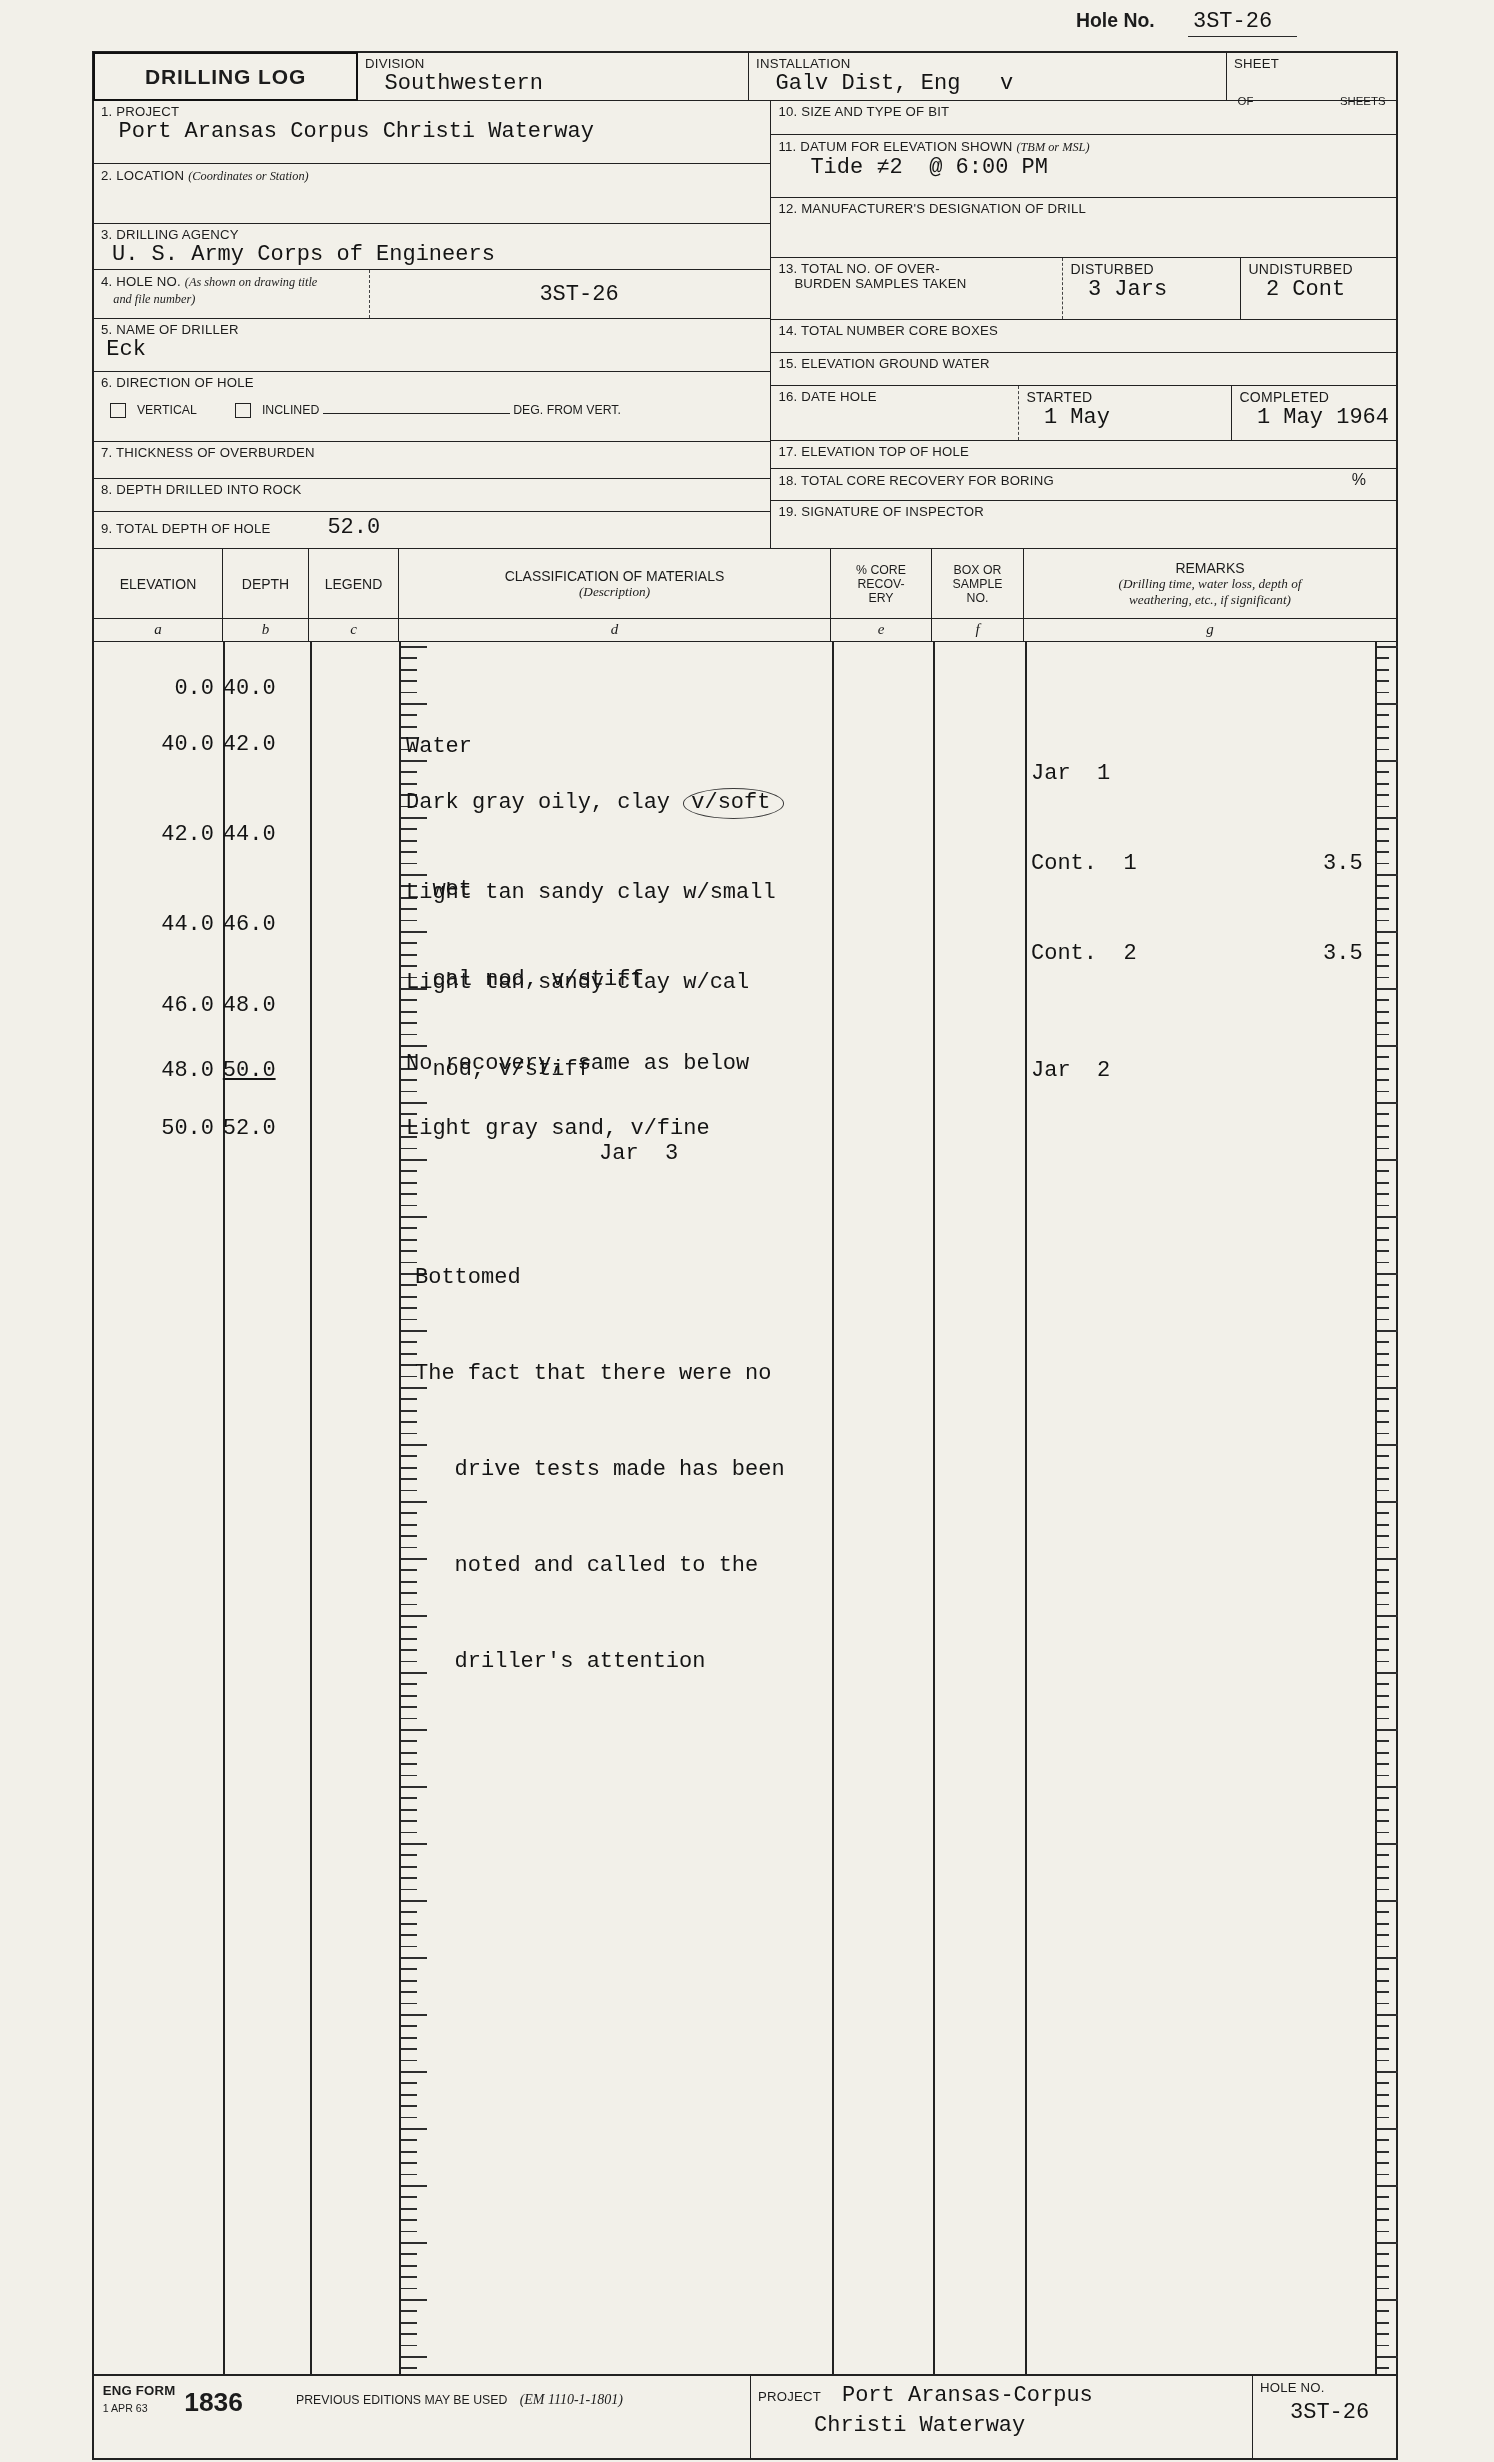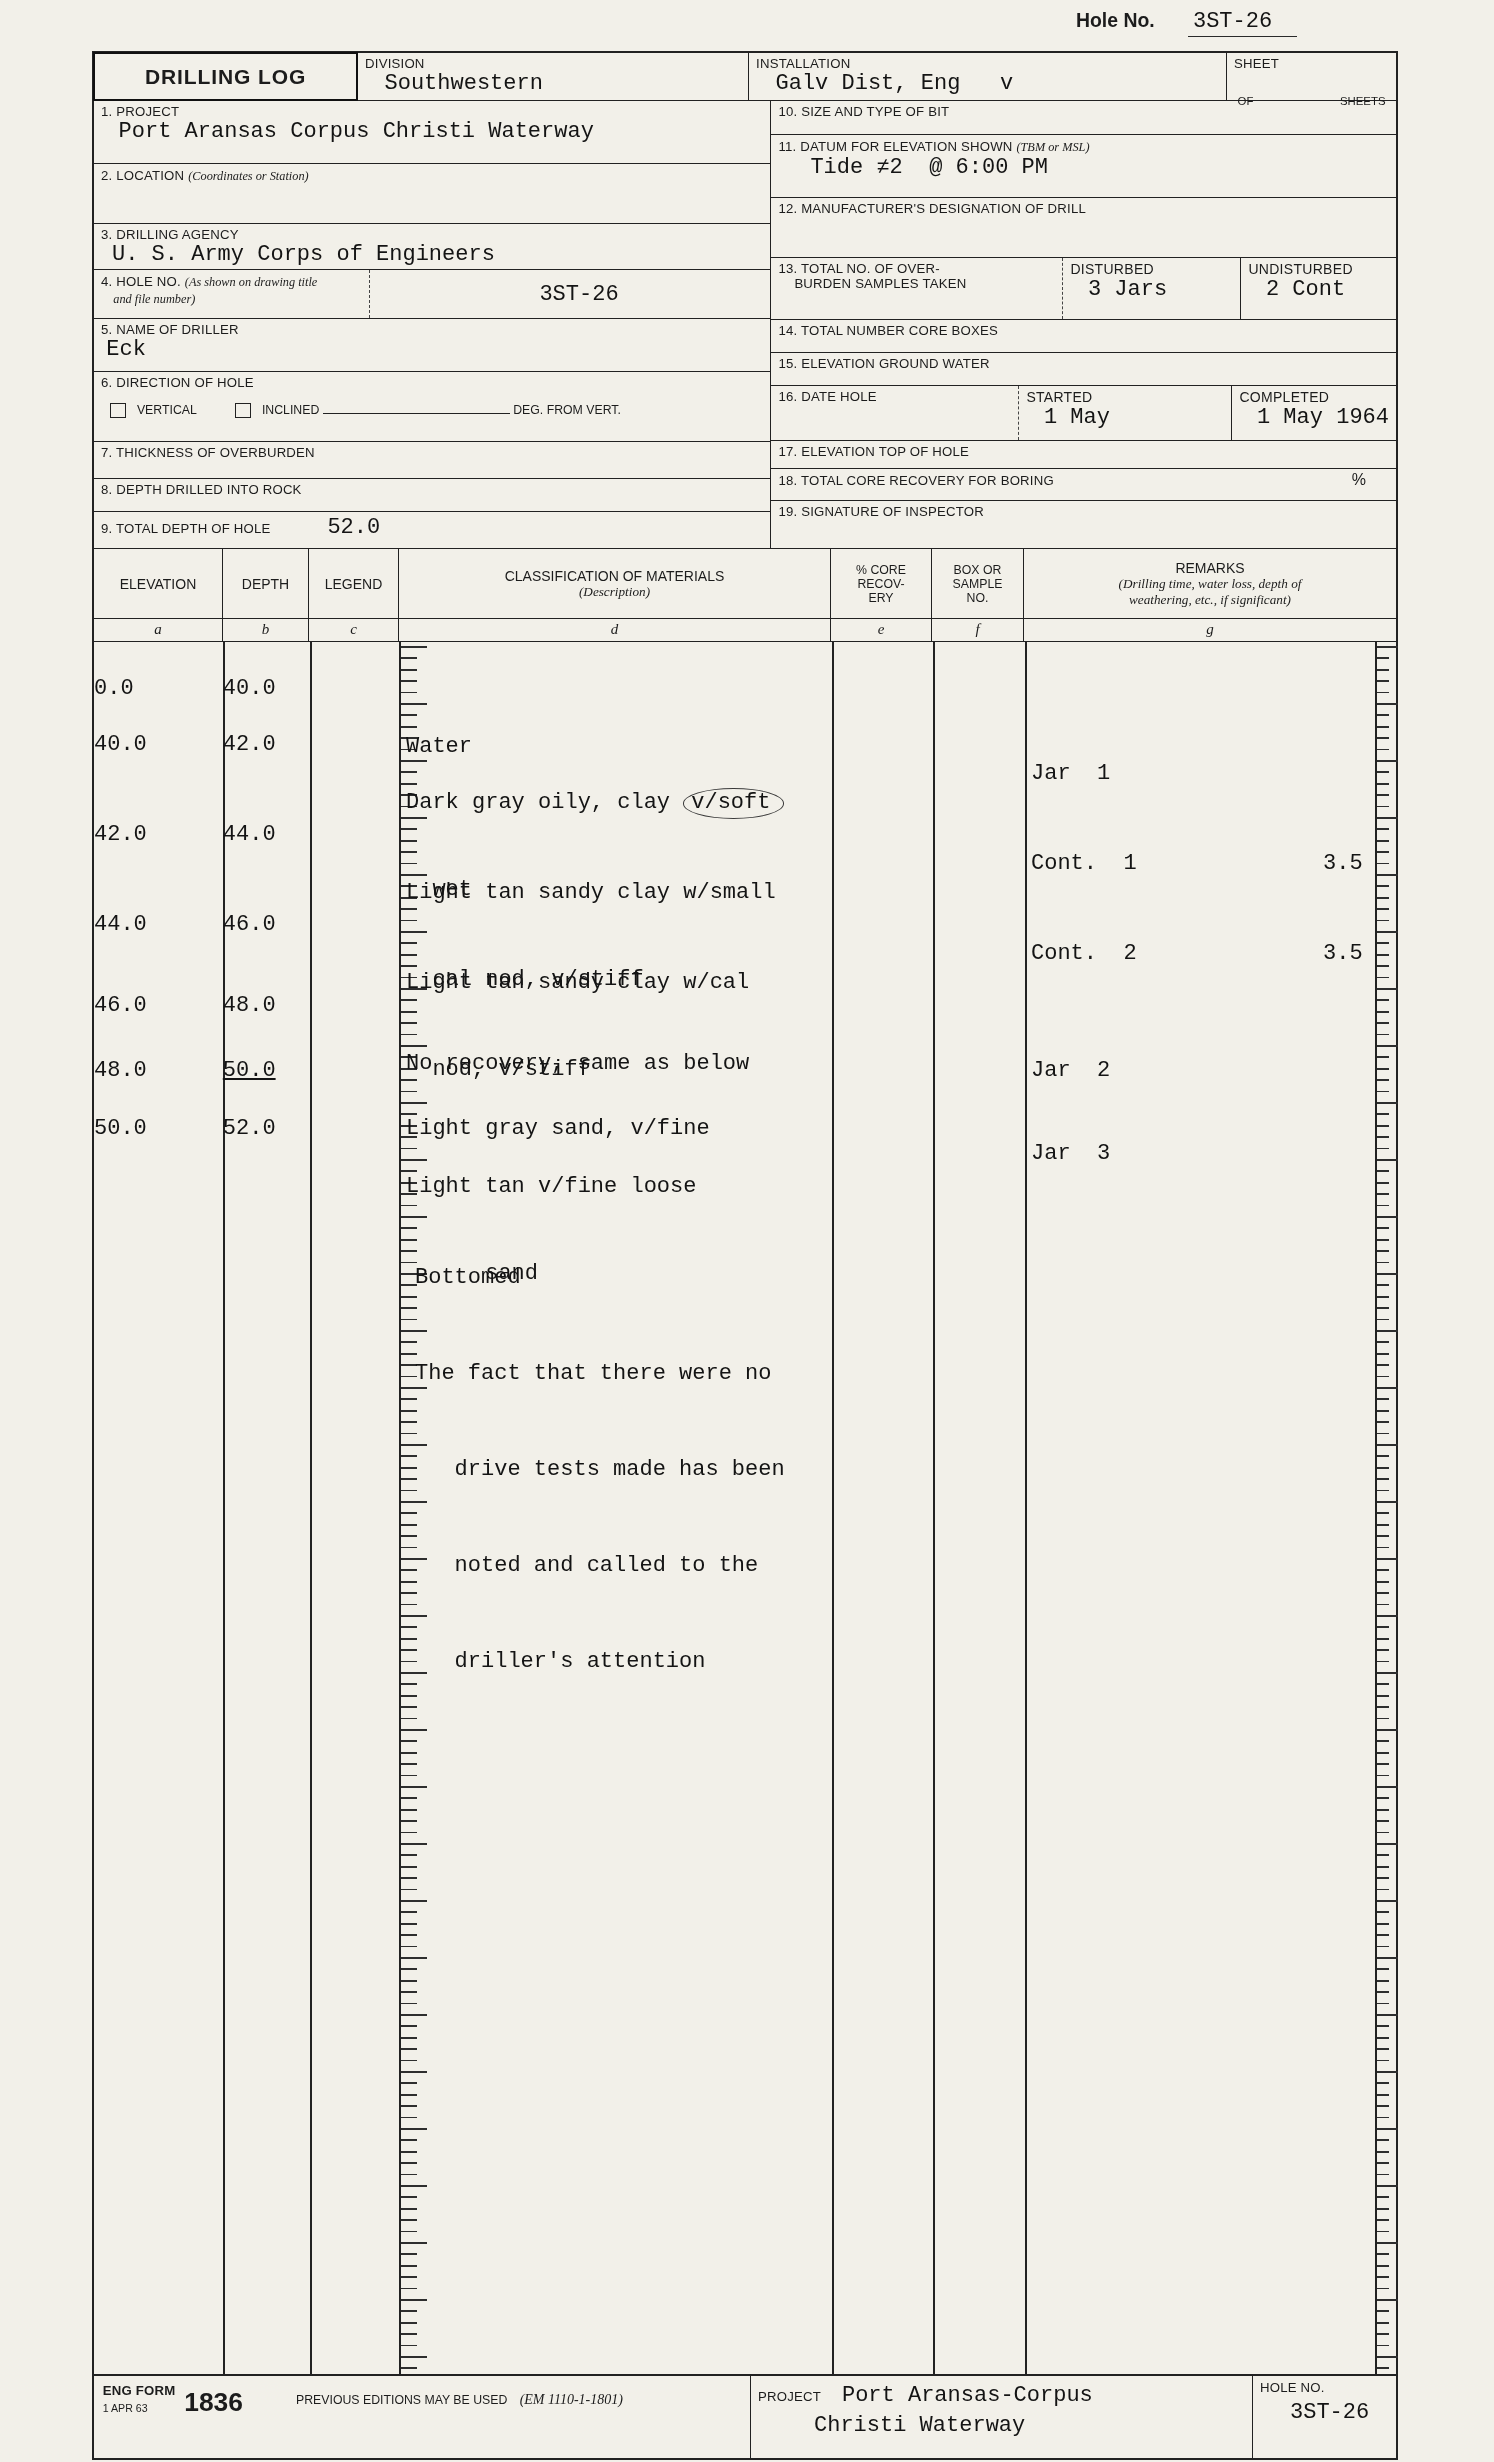--- a/index.html
+++ b/index.html
@@ -58,21 +58,21 @@
   .hc .note{font-size:13.2px;}
 
   
   .tbody{position:relative;height:1733px;border-top:1.8px solid #222;}
   .vline{position:absolute;top:0;bottom:0;width:1.8px;background:#222;}
   .ticks{position:absolute;top:3.5px;bottom:3.5px;
          background:repeating-linear-gradient(to bottom,#2e2e2e 0 1.8px,transparent 1.8px 11.4px);}
   .ticks-long{position:absolute;top:3.5px;bottom:3.5px;
          background:repeating-linear-gradient(to bottom,#2e2e2e 0 1.8px,transparent 1.8px 57px);}
   .trow{position:absolute;left:0;width:1281px;display:flex;align-items:flex-start;line-height:29px;}
-  .t-elev{width:120px;text-align:left;}
+  .t-elev{width:120px;text-align:right;}
   .t-depth{width:86px;text-align:left;padding-left:8.8px;}
   .t-leg{width:90px;}
   .t-desc{width:432px;padding-left:16px;}
   .t-core{width:101px;}
   .t-box{width:92px;}
   .t-rem{flex:1;display:flex;justify-content:space-between;padding-left:16px;padding-right:12.3px;align-items:flex-start;}
   .circled{border:1.8px solid #3a3a3a;border-radius:50%;padding:0.9px 12.3px 2.6px 7px;}
   .notes{position:absolute;left:321px;width:423px;line-height:32px;}
 
   
@@ -362,24 +362,20 @@
         <div class="t-box"></div>
         <div class="t-rem" style="padding-top:0">
           <span>Jar  2</span><span></span>
         </div>
       </div>
 
       <div class="trow typed" style="top:472px">
         <div class="t-elev">50.0</div>
         <div class="t-depth">52.0</div>
         <div class="t-leg"></div>
-        <div class="t-desc">
-          <div>Light tan v/fine loose</div>
-          <div>      sand</div>
-        </div>
         <div class="t-core"></div>
         <div class="t-box"></div>
         <div class="t-rem" style="padding-top:25px">
           <span>Jar  3</span><span></span>
         </div>
       </div>
 
       <div class="notes typed" style="top:556px">
         <div>Bottomed</div>
         <div>The fact that there were no</div>

